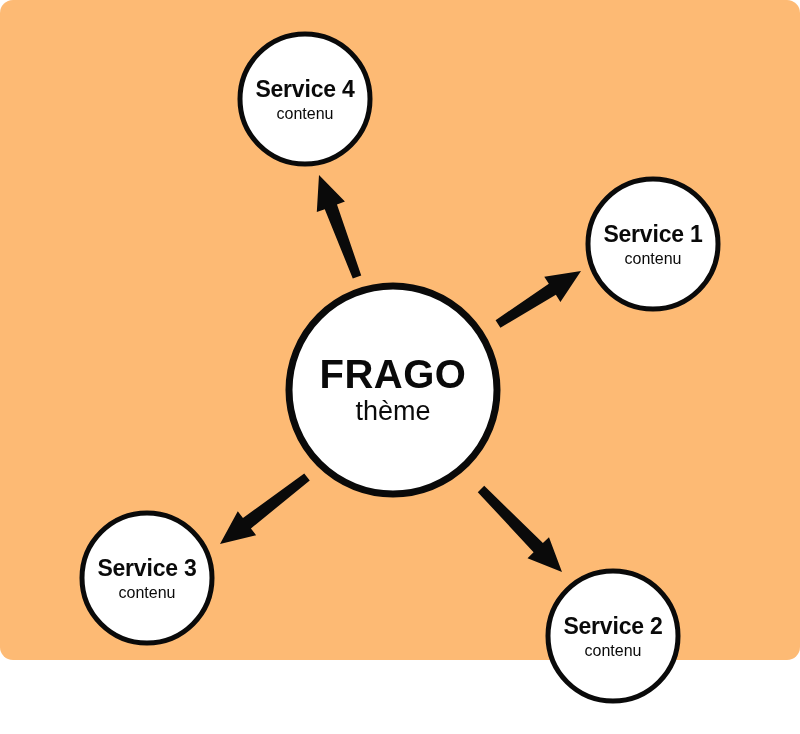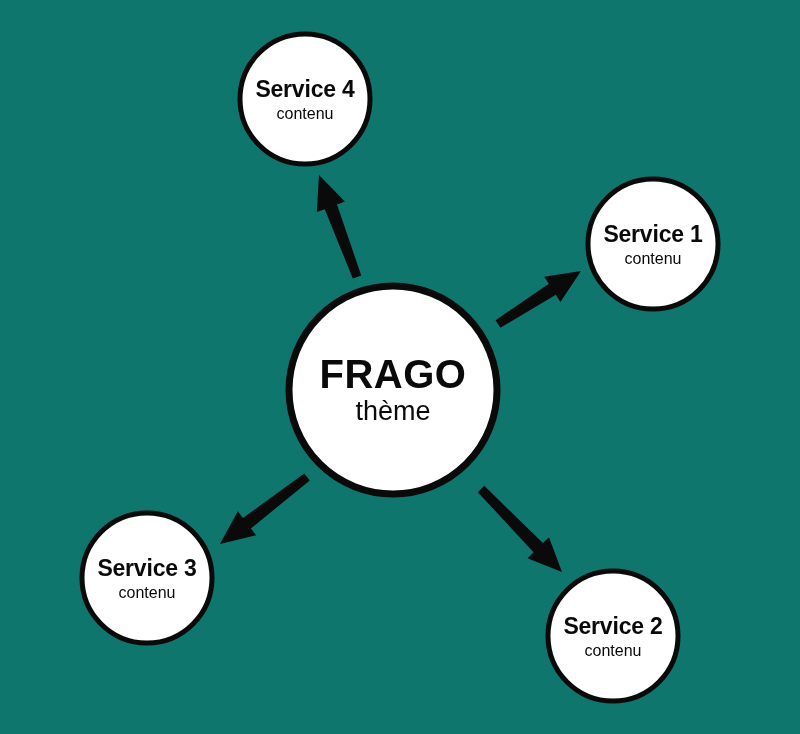--- a/index.html
+++ b/index.html
@@ -11,22 +11,23 @@
   body {
     width: 800px;
     height: 734px;
     overflow: hidden;
     font-family: "Liberation Sans", sans-serif;
     -webkit-font-smoothing: antialiased;
   }
   #diagram-root {
     position: relative;
     width: 800px;
-    height: 734px;
-    background: #0f766e;
+    height: 660px;
+    background: #fdba74;
+    border-radius: 13px;
   }
   svg#diagram-svg {
     position: absolute;
     top: 0;
     left: 0;
     width: 800px;
     height: 734px;
     display: block;
   }
   .node-title {

